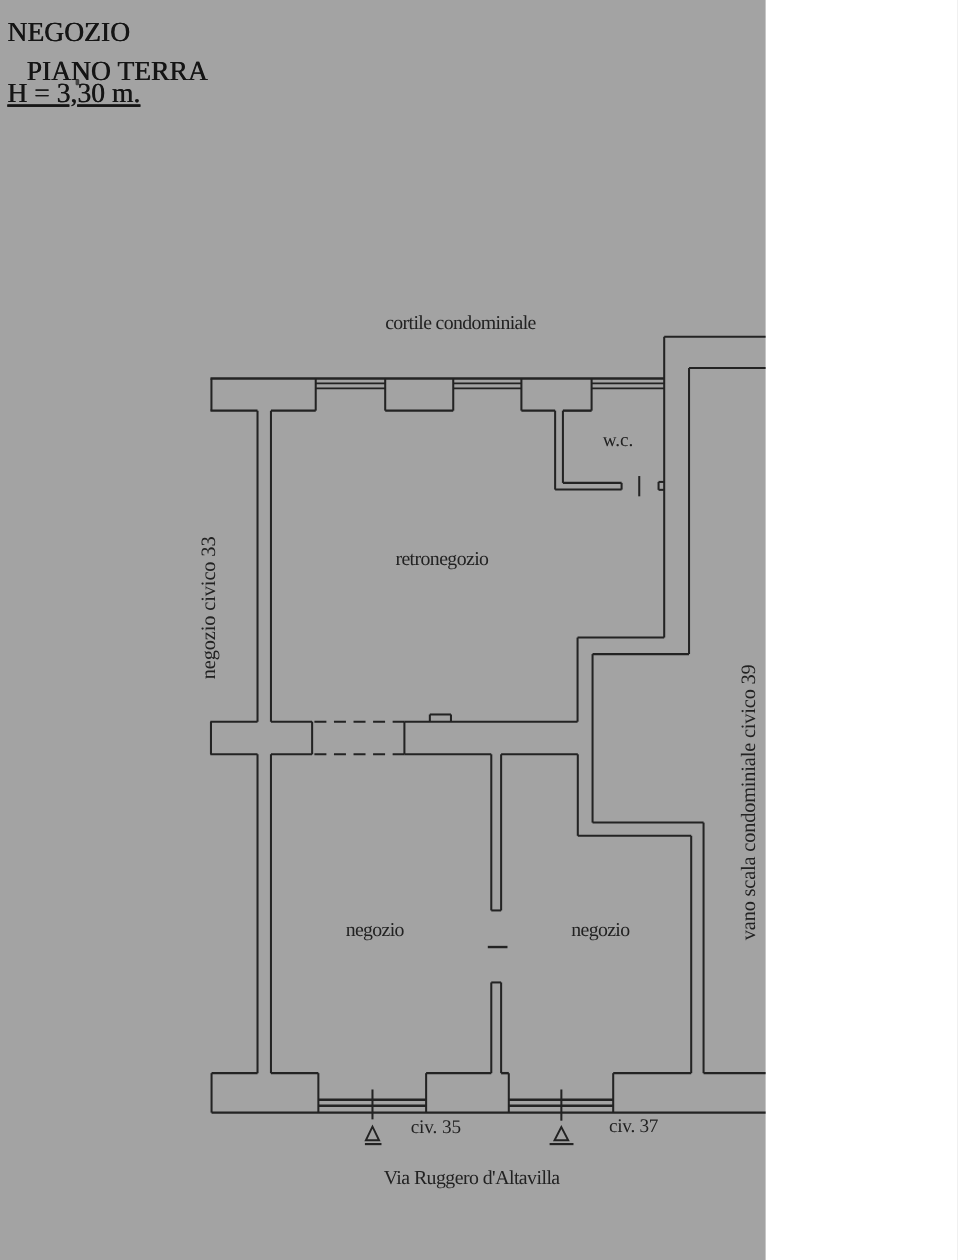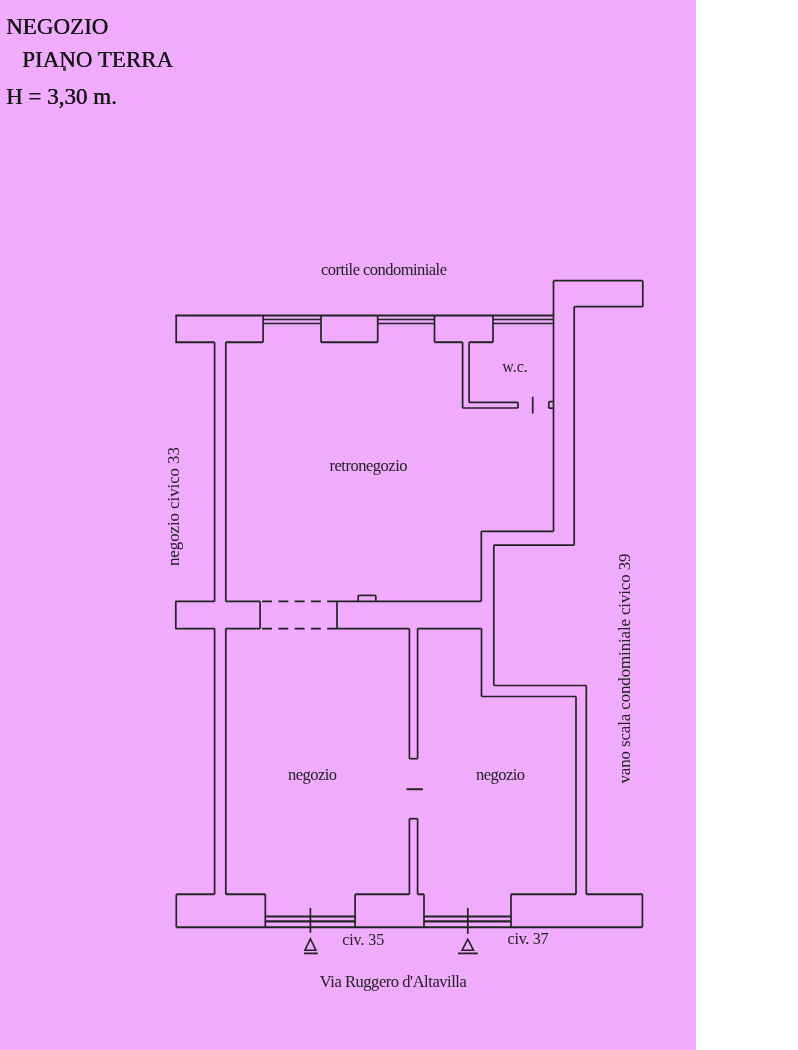--- a/index.html
+++ b/index.html
@@ -1,31 +1,31 @@
 <!DOCTYPE html>
 <html><head>
 <meta charset="utf-8">
 <style>
   html,body{margin:0;padding:0;background:#ffffff;}
-  #page{position:relative;width:696px;height:1050px;background:#f0abfc;overflow:hidden;
+  #page{position:relative;width:638px;height:1050px;background:#a3a3a3;overflow:hidden;
         font-family:"Liberation Serif", serif;color:#1d1d1d;}
   .hdr{position:absolute;left:6px;font-size:23px;color:#151515;white-space:nowrap;text-shadow:0.45px 0 0 #151515;opacity:0.995;}
   svg text{font-family:"Liberation Serif", serif;fill:#222222;opacity:0.995;}
 </style>
 </head>
 <body>
 <div id="page">
 
   <div class="hdr" style="top:14px;">NEGOZIO</div>
 
   <div class="hdr" style="top:47px;margin-left:16px;">PIANO TERRA</div>
 
   <div style="position:absolute;left:63px;top:66px;width:3px;height:5px;background:#444;border-radius:1px;"></div>
 
-  <div class="hdr" style="top:84px;">H = 3,30 m.</div>
+  <div class="hdr" style="top:65px;text-decoration:underline;">H = 3,30 m.</div>
 
   <svg width="798" height="1050" viewBox="0 0 798 1050" style="position:absolute;left:0;top:0;" stroke="#232323" stroke-width="1.7" fill="none" stroke-linecap="butt">
     <defs>
         <filter id="nf" x="-5%" y="-5%" width="110%" height="110%">
           <feComponentTransfer>
             <feFuncA type="identity"></feFuncA>
           </feComponentTransfer>
         </filter>
       </defs>
 

